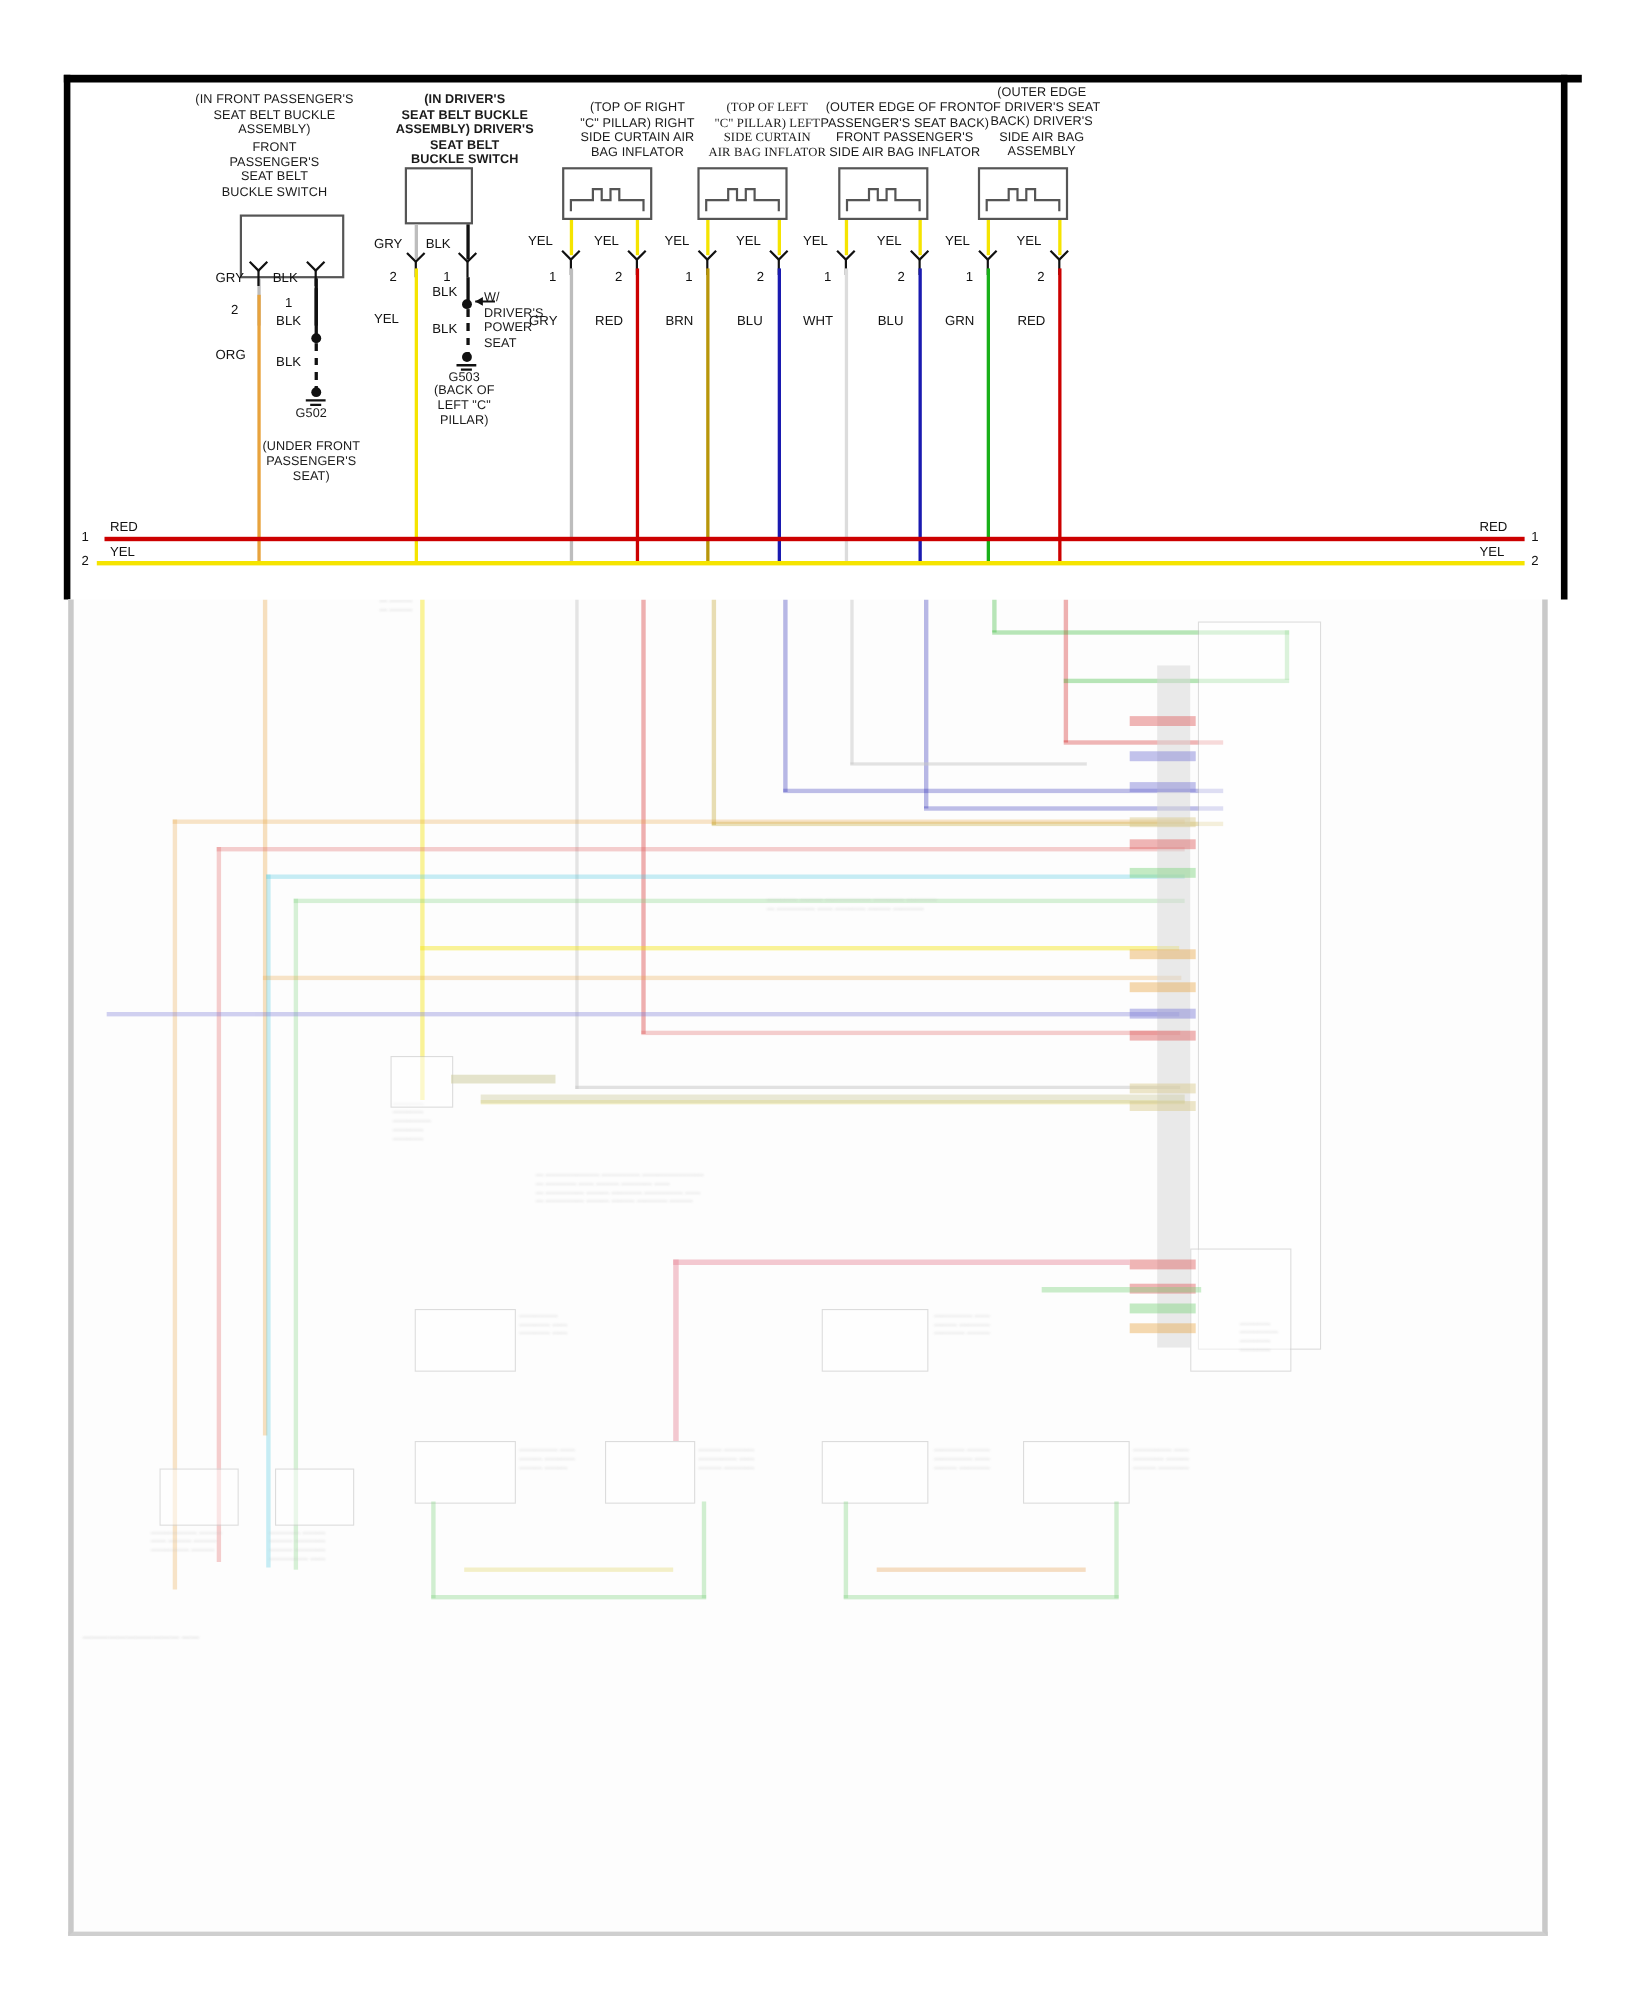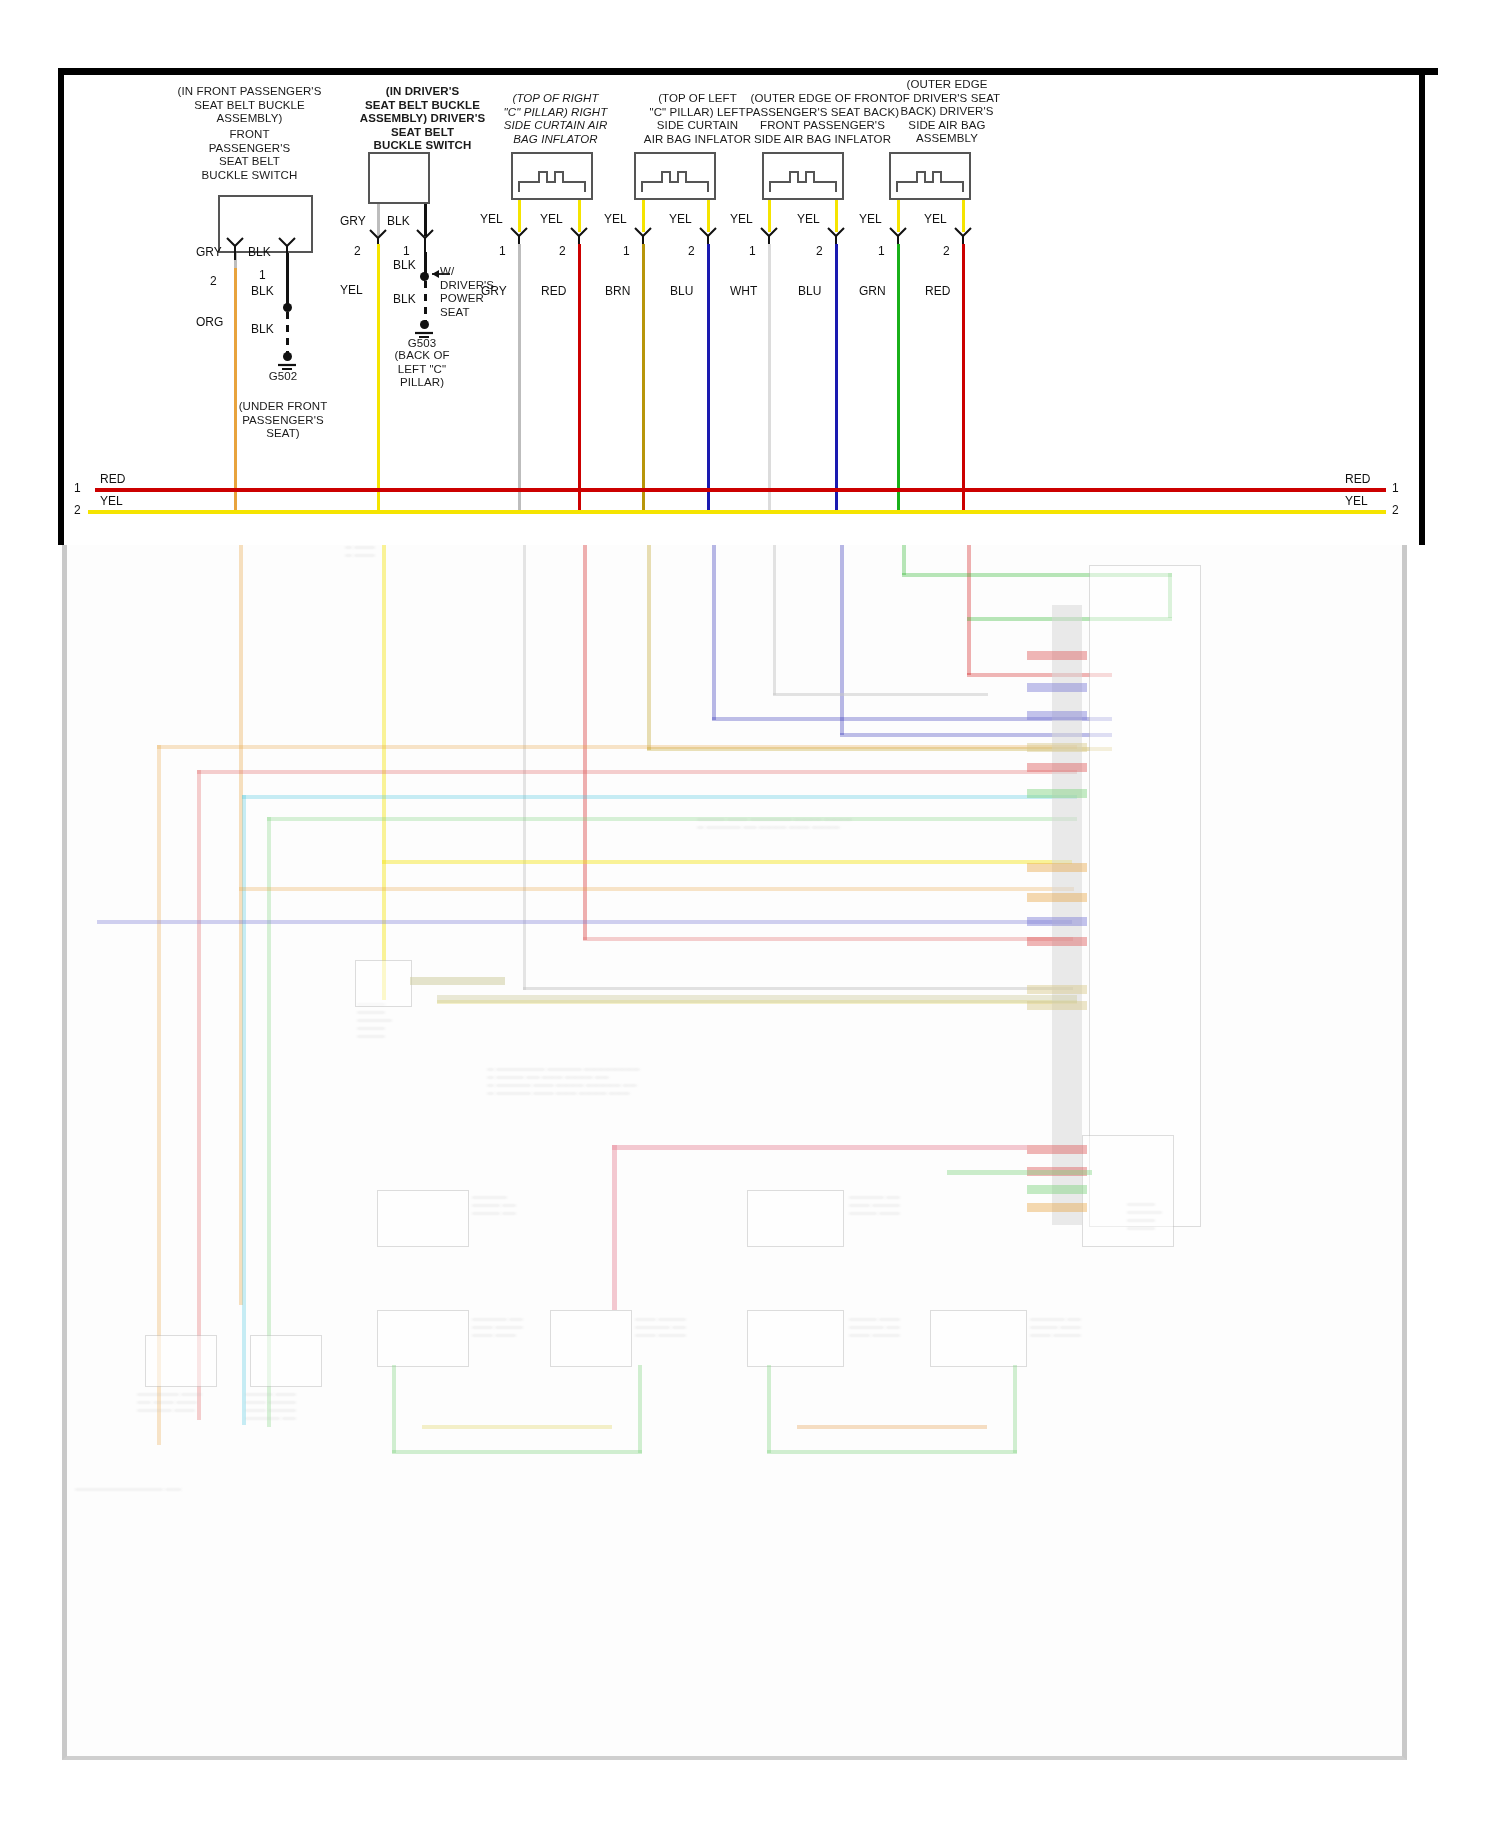--- a/index.html
+++ b/index.html
@@ -162,21 +162,21 @@
     <svg width="24" height="12" viewBox="0 0 24 12">
         <path d="M22 6 H4" stroke="#111" stroke-width="1.8"></path>
         <path d="M4 6 L11 2 L11 10 Z" fill="#111"></path>
       </svg>
   </div>
   <div class="lbl lblL" style="left:440px;top:265px;width:68px;text-align:left;">W/
 DRIVER'S
 POWER
 SEAT</div>
 
-  <div class="lbl" style="left:468px;top:92px;width:175px;font-style:italic;">(TOP OF RIGHT
+  <div class="lbl" style="left:492px;top:92px;width:175px;">(TOP OF RIGHT
 "C" PILLAR) RIGHT
 SIDE CURTAIN AIR
 BAG INFLATOR</div>
   <div class="box" style="left:511px;top:152px;width:82px;height:48px;"></div>
   <div class="sq" style="left:515px;top:160px;">
     <svg width="74" height="36" viewBox="0 0 74 36">
       <path d="M4 32 L4 22 L24 22 L24 12 L32 12 L32 22 L40 22 L40 12 L48 12 L48 22 L70 22 L70 32" stroke="#555" stroke-width="2" fill="none"></path>
     </svg>
   </div>
   <div class="vw yelw" style="left:518px;top:200px;height:32px;"></div>
@@ -196,21 +196,21 @@
   <div class="conn" style="left:569px;top:226px;">
     <svg width="20" height="26" viewBox="0 0 20 26">
         <path d="M2 2 L10 10 L18 2" stroke="#111" stroke-width="2" fill="none"></path>
         <path d="M10 10 L10 24" stroke="#111" stroke-width="2"></path>
       </svg>
   </div>
   <div class="pin" style="left:559px;top:244px;">2</div>
   <div class="vw redw" style="left:578px;top:244px;height:268px;"></div>
   <div class="wlbl" style="left:541px;top:284px;">RED</div>
 
-  <div class="lbl" style="left:615px;top:92px;width:165px;">(TOP OF LEFT
+  <div class="lbl" style="left:615px;top:92px;width:165px;font-family:Liberation Serif, serif;">(TOP OF LEFT
 "C" PILLAR) LEFT
 SIDE CURTAIN
 AIR BAG INFLATOR</div>
   <div class="box" style="left:634px;top:152px;width:82px;height:48px;"></div>
   <div class="sq" style="left:638px;top:160px;">
     <svg width="74" height="36" viewBox="0 0 74 36">
       <path d="M4 32 L4 22 L24 22 L24 12 L32 12 L32 22 L40 22 L40 12 L48 12 L48 22 L70 22 L70 32" stroke="#555" stroke-width="2" fill="none"></path>
     </svg>
   </div>
   <div class="vw yelw" style="left:642px;top:200px;height:32px;"></div>

